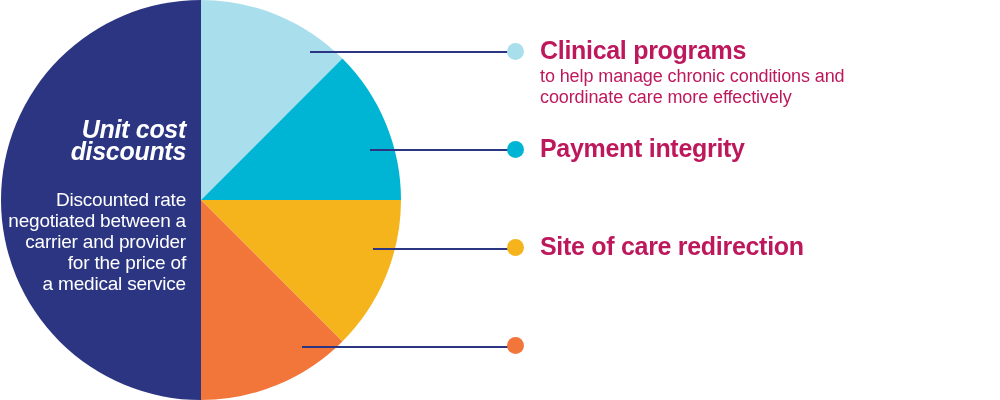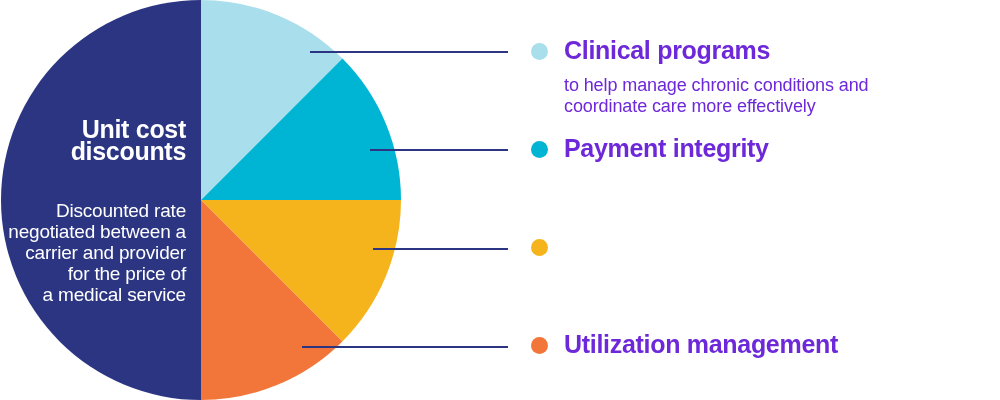--- a/index.html
+++ b/index.html
@@ -13,48 +13,49 @@
 
   .pie-svg { position: absolute; left: 0; top: 0; }
 
   .pie-label {
     position: absolute; left: 0; top: 100px; width: 186px;
     text-align: right; color: #ffffff; white-space: pre-line;
   }
   .pie-title {
     font-size: 25px; font-weight: 700; line-height: 22px;
     letter-spacing: -0.3px;
+    font-style: italic;
   }
   .pie-desc {
-    margin-top: 20px; font-size: 19px; line-height: 21px;
+    margin-top: 9px; font-size: 19px; line-height: 21px;
     letter-spacing: -0.2px;
   }
 
   .leader-line { position: absolute; height: 2px; background: #2b3582; }
   .leader-line.l1 { top: 51px;  left: 310px; width: 198px; }
   .leader-line.l2 { top: 149px; left: 370px; width: 138px; }
   .leader-line.l3 { top: 248px; left: 373px; width: 135px; }
   .leader-line.l4 { top: 346px; left: 302px; width: 206px; }
 
   .legend { position: absolute; left: 0; top: 0; width: 1000px; height: 400px; }
-  .legend-item { position: absolute; left: 564px; color: #6d28d9; }
+  .legend-item { position: absolute; left: 540px; color: #be185d; }
   .legend-item.i1 { top: 37px; }
   .legend-item.i2 { top: 135px; }
   .legend-item.i3 { top: 233px; }
   .legend-item.i4 { top: 331px; }
   .legend-dot {
     position: absolute; left: -33px; top: 6px;
     width: 17px; height: 17px; border-radius: 50%;
   }
   .legend-title {
     font-size: 25px; font-weight: 700; line-height: 26px;
     letter-spacing: -0.3px;
   }
   .legend-desc {
-    margin-top: 12px; font-size: 18px; line-height: 21px;
+    margin-top: 3px; font-size: 18px; line-height: 21px;
     white-space: pre-line; letter-spacing: -0.1px;
   }
 </style>
 </head>
 <body>
 
 <div class="stage">
 
   <svg class="pie-svg" width="402" height="400" viewBox="0 0 402 400">
       <path d="M 201 200 L 201.00 400.00 A 200 200 0 0 1 201.00 0.00 Z" fill="#2b3582"></path>
@@ -88,21 +89,21 @@
 coordinate care more effectively</div>
     </div>
 
     <div class="legend-item i2">
       <span class="legend-dot" style="background-color: rgb(0, 181, 211);"></span>
       <div class="legend-title">Payment integrity</div>
     </div>
 
     <div class="legend-item i3">
       <span class="legend-dot" style="background-color: rgb(246, 180, 28);"></span>
+      <div class="legend-title">Site of care redirection</div>
     </div>
 
     <div class="legend-item i4">
       <span class="legend-dot" style="background-color: rgb(242, 117, 57);"></span>
-      <div class="legend-title">Utilization management</div>
     </div>
 
   </div>
 </div>
 
 </body></html>

